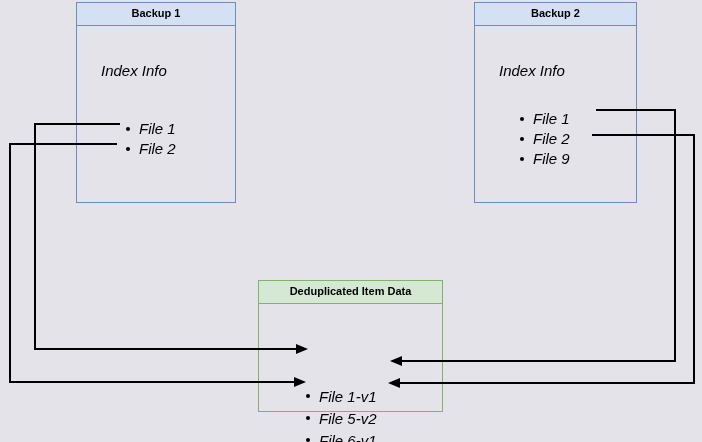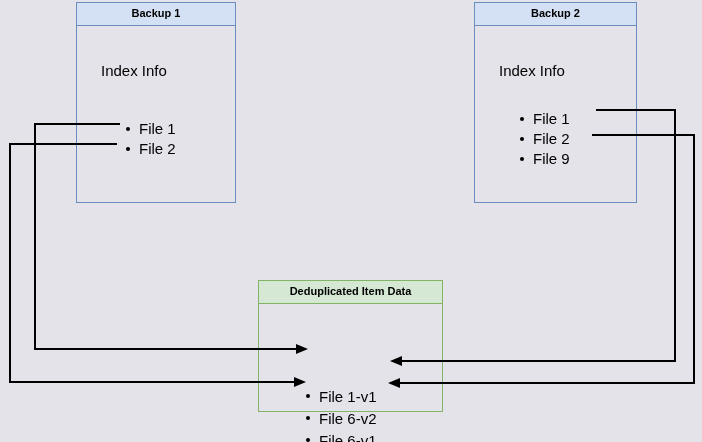--- a/index.html
+++ b/index.html
@@ -34,21 +34,21 @@
     font-size: 11px;
     font-weight: bold;
     color: #000000;
     background: #d4e1f5;
     border-bottom: 1px solid #6c8ebf;
   }
   .node.green .node-header {
     background: #d5e8d4;
     border-bottom: 1px solid #82b366;
   }
-  .node-body { position: absolute; left: 0; top: 23px; right: 0; bottom: 0; }
+  .node-body { position: absolute; left: 0; top: 23px; right: 0; bottom: 0; font-style: italic; }
   .caption {
     position: absolute;
     font-size: 15px;
     color: #000000;
     white-space: nowrap;
   }
   .bullet-list {
     position: absolute;
     margin: 0;
     padding: 0;
@@ -112,21 +112,21 @@
         <li>File 9</li>
       </ul>
     </div>
   </div>
 
   <div class="node green" style="left:258px; top:280px; width:185px; height:132px;padding-left:18px;">
     <div class="node-header">Deduplicated Item Data</div>
     <div class="node-body">
       <ul class="bullet-list wide" style="left:46px; top:34px;margin-top:48px;">
         <li>File 1-v1</li>
-        <li>File 6-v2</li>
+        <li>File 5-v2</li>
         <li>File 6-v1</li>
       </ul>
     </div>
   </div>
 
   <svg class="edges" viewBox="0 0 702 442">
 
     <g>
       <path d="M 120 124 L 35 124 L 35 349 L 300 349"></path>
       <polygon points="308,349 296,344 296,354"></polygon>

